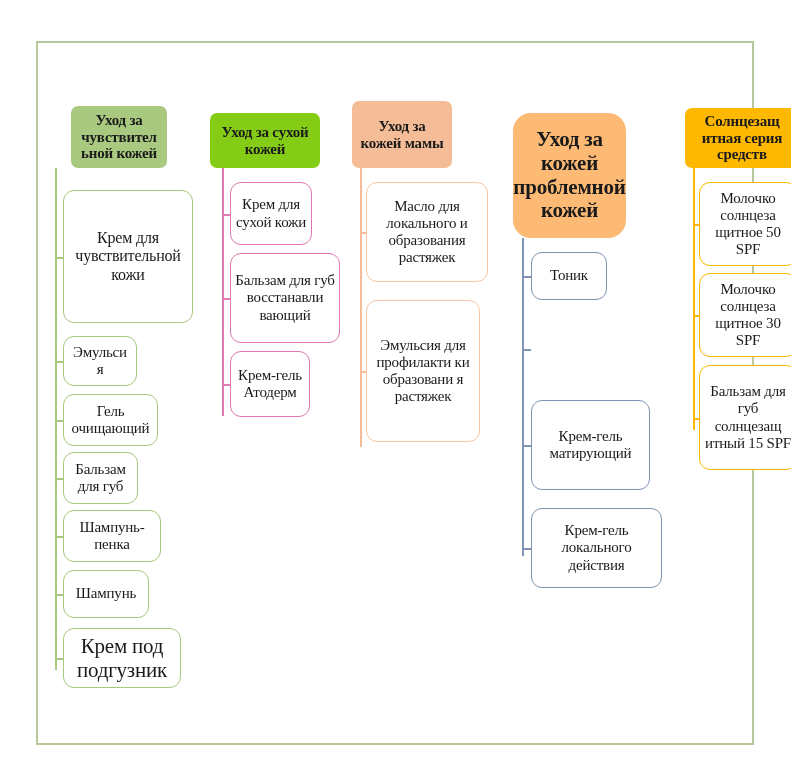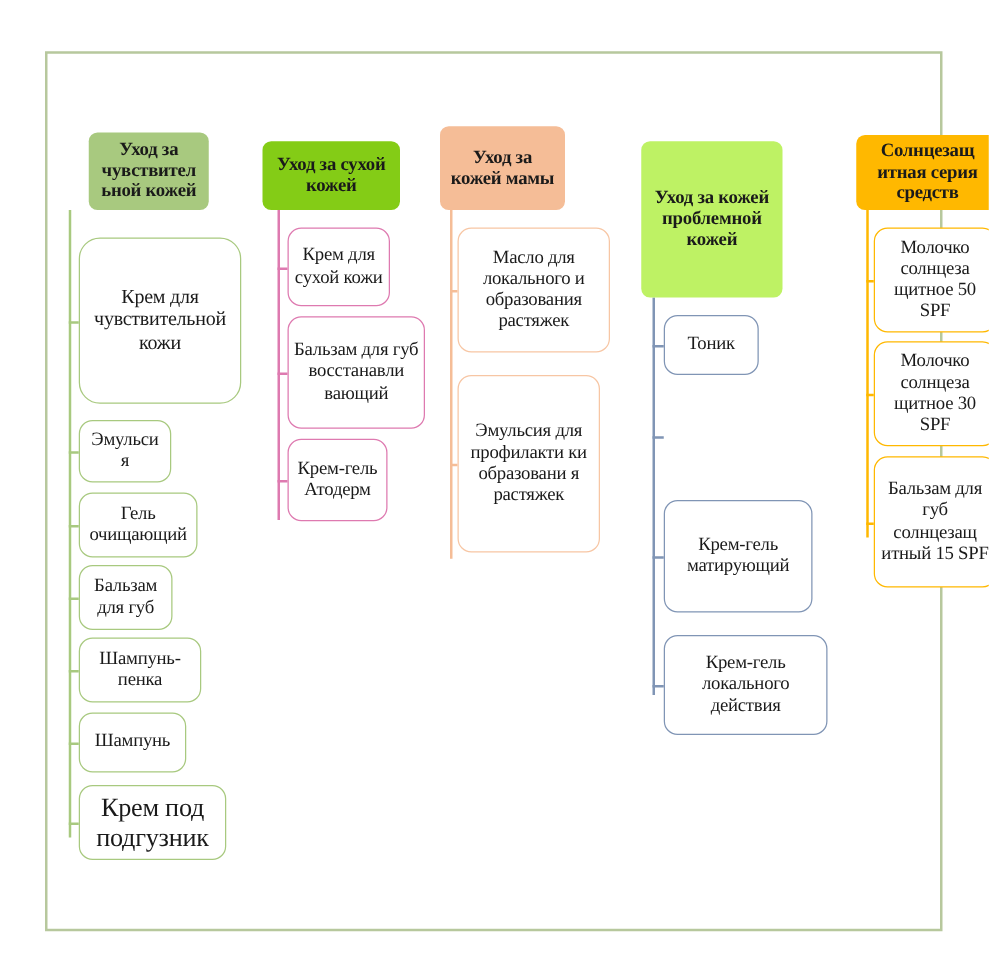--- a/index.html
+++ b/index.html
@@ -86,21 +86,21 @@
 </style>
 </head>
 <body>
 
 <div id="canvas">
   <div class="frame" style="border-color: rgb(183, 200, 157);"></div>
 <div class="column" style="left: 0px; top: 0px; width: 791px; height: 778px; pointer-events: none;">
       <div class="spine" style="left: 55px; top: 168px; width: 2px; height: 502px; background: rgb(168, 201, 127);"></div>
       <div class="header-chip" style="left: 71px; top: 106px; width: 96px; height: 62px; background: rgb(168, 201, 127); font-size: 15px;">Уход за чувствител ьной кожей</div>
       <div class="stub" style="left: 55px; top: 257px; width: 8px; height: 2px; background: rgb(168, 201, 127);"></div>
-      <div class="leaf" style="left: 63px; top: 190px; width: 130px; height: 133px; border-color: rgb(168, 201, 127); font-size: 16px; border-radius: 17px;">Крем для чувствительной кожи</div>
+      <div class="leaf" style="left: 63px; top: 190px; width: 130px; height: 133px; border-color: rgb(168, 201, 127); font-size: 16px;">Крем для чувствительной кожи</div>
       <div class="stub" style="left: 55px; top: 361px; width: 8px; height: 2px; background: rgb(168, 201, 127);"></div>
       <div class="leaf" style="left: 63px; top: 336px; width: 74px; height: 50px; border-color: rgb(168, 201, 127); font-size: 15px;">Эмульси я</div>
       <div class="stub" style="left: 55px; top: 420px; width: 8px; height: 2px; background: rgb(168, 201, 127);"></div>
       <div class="leaf" style="left: 63px; top: 394px; width: 95px; height: 52px; border-color: rgb(168, 201, 127); font-size: 15px;">Гель очищающий</div>
       <div class="stub" style="left: 55px; top: 478px; width: 8px; height: 2px; background: rgb(168, 201, 127);"></div>
       <div class="leaf" style="left: 63px; top: 452px; width: 75px; height: 52px; border-color: rgb(168, 201, 127); font-size: 15px;">Бальзам для губ</div>
       <div class="stub" style="left: 55px; top: 536px; width: 8px; height: 2px; background: rgb(168, 201, 127);"></div>
       <div class="leaf" style="left: 63px; top: 510px; width: 98px; height: 52px; border-color: rgb(168, 201, 127); font-size: 15px;">Шампунь-пенка</div>
       <div class="stub" style="left: 55px; top: 594px; width: 8px; height: 2px; background: rgb(168, 201, 127);"></div>
       <div class="leaf" style="left: 63px; top: 570px; width: 86px; height: 48px; border-color: rgb(168, 201, 127); font-size: 15px;">Шампунь</div>
@@ -120,21 +120,21 @@
     <div class="column" style="left: 0px; top: 0px; width: 791px; height: 778px; pointer-events: none;">
       <div class="spine" style="left: 360px; top: 168px; width: 2px; height: 279px; background: rgb(245, 189, 151);"></div>
       <div class="header-chip" style="left: 352px; top: 101px; width: 100px; height: 67px; background: rgb(245, 189, 151); font-size: 15px;">Уход за кожей мамы</div>
       <div class="stub" style="left: 360px; top: 232px; width: 6px; height: 2px; background: rgb(245, 189, 151);"></div>
       <div class="leaf" style="left: 366px; top: 182px; width: 122px; height: 100px; border-color: rgb(247, 198, 164); font-size: 15px;">Масло для локального и образования растяжек</div>
       <div class="stub" style="left: 360px; top: 371px; width: 6px; height: 2px; background: rgb(245, 189, 151);"></div>
       <div class="leaf" style="left: 366px; top: 300px; width: 114px; height: 142px; border-color: rgb(247, 198, 164); font-size: 15px;">Эмульсия для профилакти ки образовани я растяжек</div>
     </div>
     <div class="column" style="left: 0px; top: 0px; width: 791px; height: 778px; pointer-events: none;">
       <div class="spine" style="left: 522px; top: 238px; width: 2px; height: 318px; background: rgb(128, 149, 181);"></div>
-      <div class="header-chip" style="left: 513px; top: 113px; width: 113px; height: 125px; background: #bef264; font-size: 15px;">Уход за кожей проблемной кожей</div>
+      <div class="header-chip" style="left: 513px; top: 113px; width: 113px; height: 125px; background: #fdba74; font-size: 21px; border-radius: 18px;">Уход за кожей проблемной кожей</div>
       <div class="stub" style="left: 522px; top: 276px; width: 9px; height: 2px; background: rgb(128, 149, 181);"></div>
       <div class="leaf" style="left: 531px; top: 252px; width: 76px; height: 48px; border-color: rgb(128, 149, 181); font-size: 15px;">Тоник</div>
       <div class="stub" style="left: 522px; top: 349px; width: 9px; height: 2px; background: rgb(128, 149, 181);"></div>
       <div class="stub" style="left: 522px; top: 445px; width: 9px; height: 2px; background: rgb(128, 149, 181);"></div>
       <div class="leaf" style="left: 531px; top: 400px; width: 119px; height: 90px; border-color: rgb(128, 149, 181); font-size: 15px;">Крем-гель матирующий</div>
       <div class="stub" style="left: 522px; top: 548px; width: 9px; height: 2px; background: rgb(128, 149, 181);"></div>
       <div class="leaf" style="left: 531px; top: 508px; width: 131px; height: 80px; border-color: rgb(128, 149, 181); font-size: 15px;">Крем-гель локального действия</div>
     </div>
     <div class="column" style="left: 0px; top: 0px; width: 729px; height: 778px; pointer-events: none; margin-left: 28px;">
       <div class="spine" style="left: 665px; top: 168px; width: 2px; height: 262px; background: rgb(255, 184, 0);"></div>

